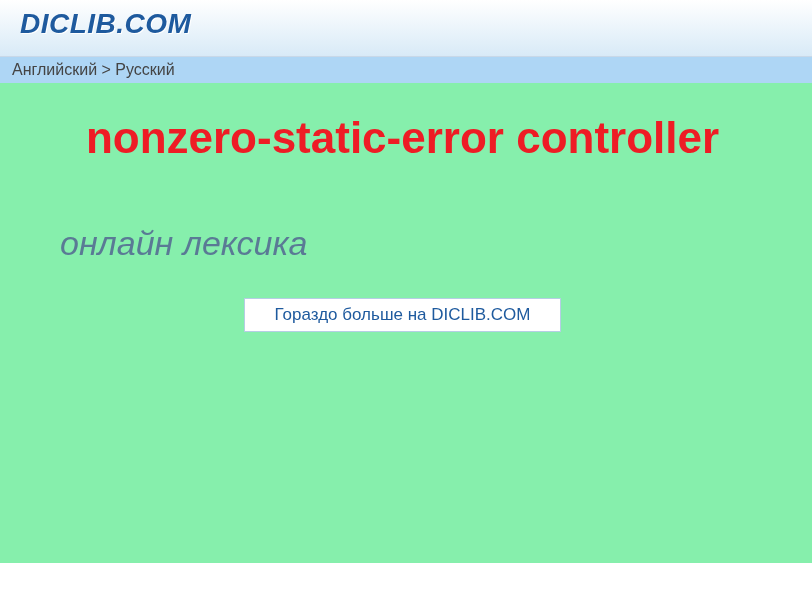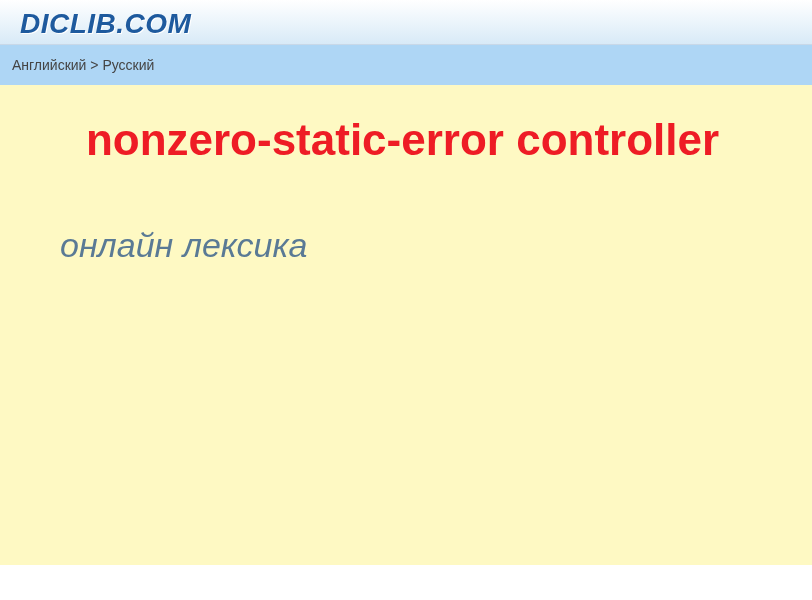--- a/index.html
+++ b/index.html
@@ -8,44 +8,44 @@
       box-sizing: border-box;
     }
     body {
       width: 812px;
       height: 600px;
       font-family: Arial, Helvetica, sans-serif;
       background: #fff;
     }
     .header {
       background: linear-gradient(to bottom, #ffffff 0%, #d8eaf7 100%);
-      padding: 8px 20px 4px 20px;
+      padding: 8px 20px 16px 20px;
       border-bottom: 1px solid #c8d8e8;
     }
     .logo {
       font-size: 28px;
       font-weight: bold;
       font-style: italic;
       color: #1e5a9e;
       text-shadow: 1px 1px 0 #fff;
       letter-spacing: 0.5px;
     }
     .tagline {
       font-size: 16px;
       color: #222;
       margin-top: -2px;
     }
     .breadcrumb {
       background: #aed6f5;
-      padding: 12px 12px;
-      font-size: 14px;
+      padding: 4px 12px;
+      font-size: 16px;
       color: #444;
     }
     .main {
-      background: #fef9c3;
+      background: #86efac;
       padding: 30px 27px 20px 20px;
       min-height: 480px;
       position: relative;
     }
     .term {
       font-size: 44px;
       font-weight: bold;
       color: #ee1c25;
       text-align: center;
       line-height: 1.15;
@@ -85,13 +85,16 @@
 
 <div class="header">
   <div class="logo">DICLIB.COM</div>
 </div>
 
 <div class="breadcrumb">Английский &gt; Русский</div>
 
 <div class="main">
   <h1 class="term">nonzero-static-error controller</h1>
   <div class="category">онлайн лексика</div>
+  <div class="morelink-wrap">
+    <a class="morelink">Гораздо больше на DICLIB.COM</a>
+  </div>
 </div>
 
 </body></html>

